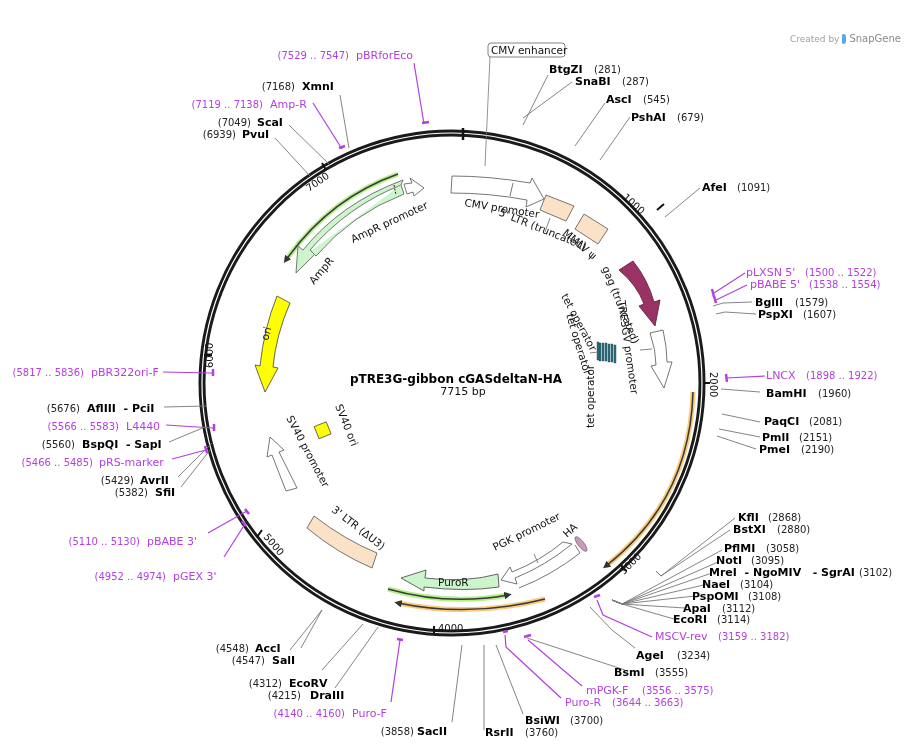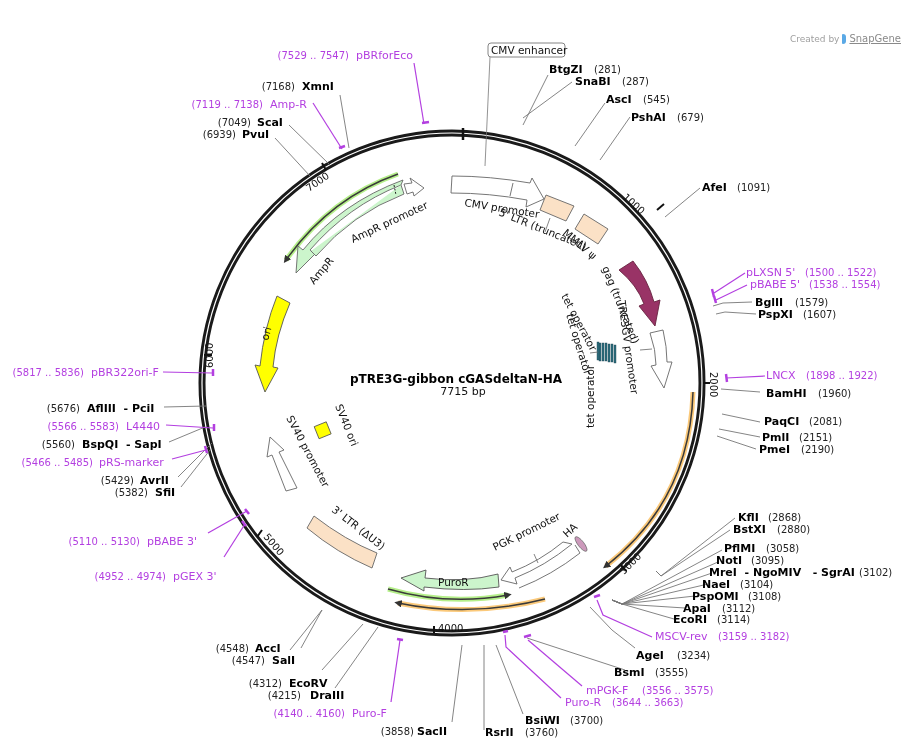--- a/index.html
+++ b/index.html
@@ -1,19 +1,19 @@
 <!DOCTYPE html>
 <html><head>
 <meta charset="utf-8">
 <style>
   html, body { margin: 0; padding: 0; background: #ffffff; }
   body { width: 905px; height: 750px; position: relative; overflow: hidden; font-family: "DejaVu Sans", sans-serif; }
   #map { position: absolute; left: 0; top: 0; }
   .credit { position: absolute; right: 4px; top: 2px; font-size: 9px; color: #a0a0a0; font-family: "DejaVu Sans", sans-serif; display: flex; align-items: center; gap: 3px; margin-top: 31px; }
-  .credit .brand { color: #8a8a8a; font-size: 10px; text-decoration: underline; }
+  .credit .brand { color: #8a8a8a; font-size: 10px; }
   .credit .logo { display: inline-block; width: 4px; height: 10px; background: #5aa9e6; border-radius: 1px 3px 3px 1px; }
   svg text { font-family: "DejaVu Sans", sans-serif; }
   .site-name { font-weight: bold; font-size: 11px; fill: #000; }
   .site-pos { font-size: 10px; fill: #222; }
   .primer-name { font-size: 11px; fill: #b33fe0; }
   .primer-pos { font-size: 10px; fill: #b33fe0; }
   .feat-label { font-size: 10.5px; fill: #111; }
   .tick-label { font-size: 10px; fill: #111; }
   .title { font-weight: bold; font-size: 12px; fill: #000; }
   .subtitle { font-size: 11px; fill: #111; }

